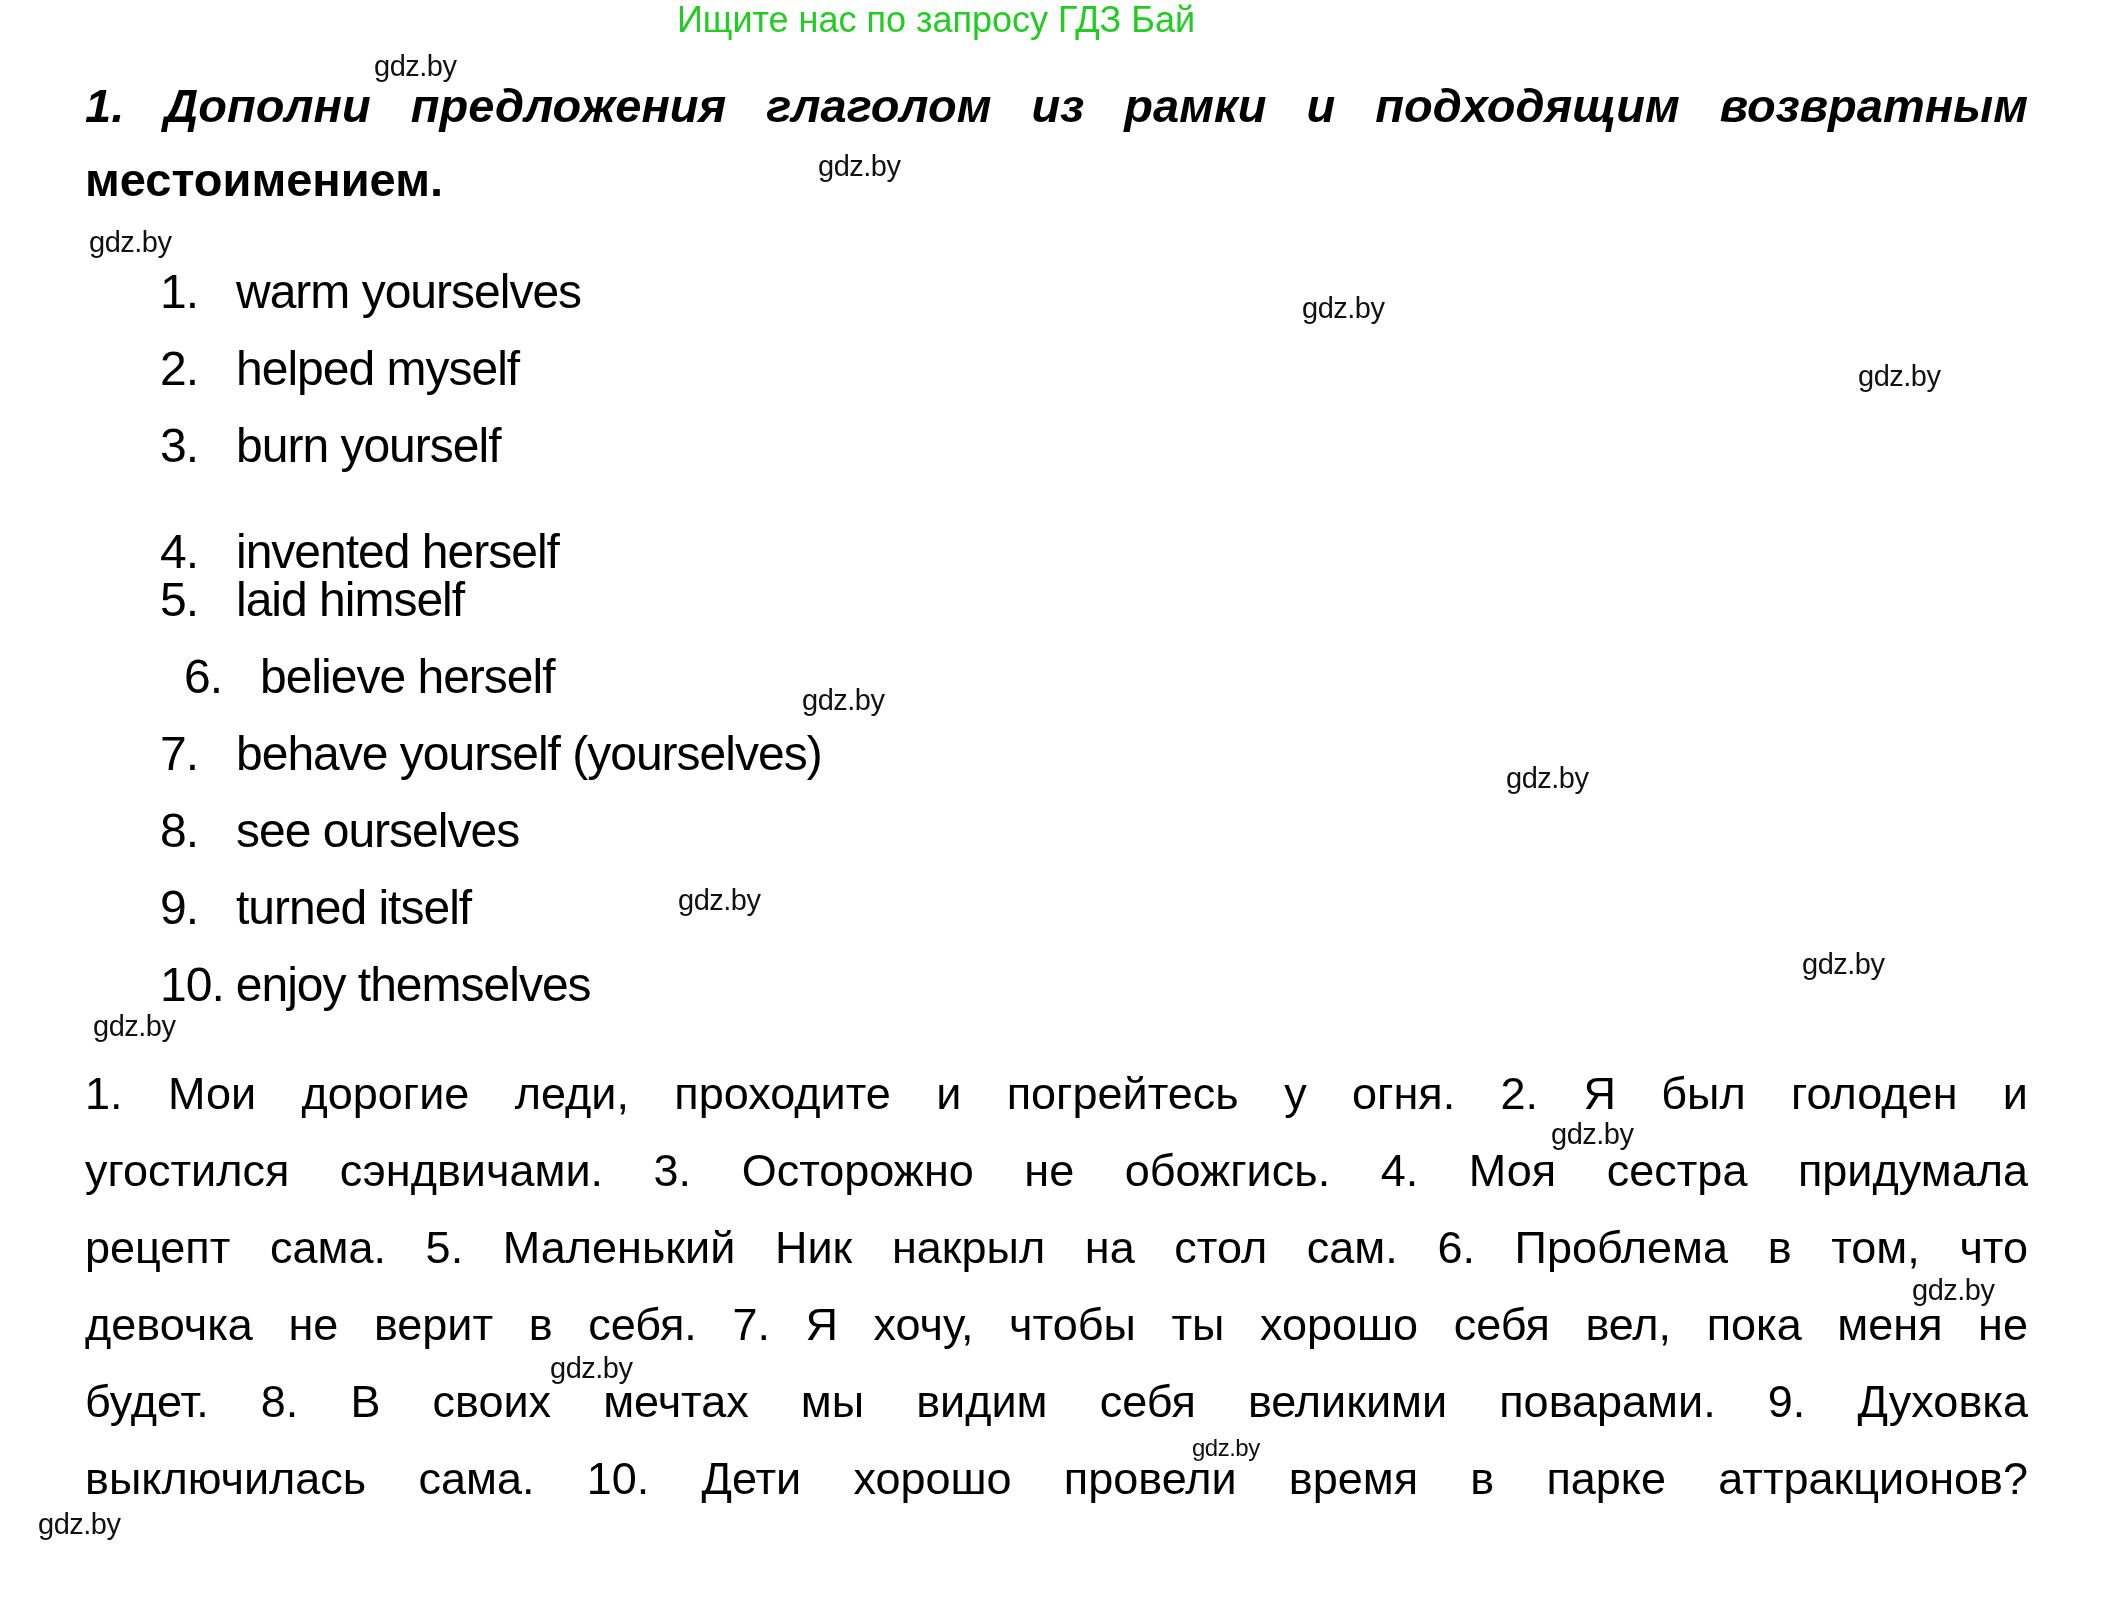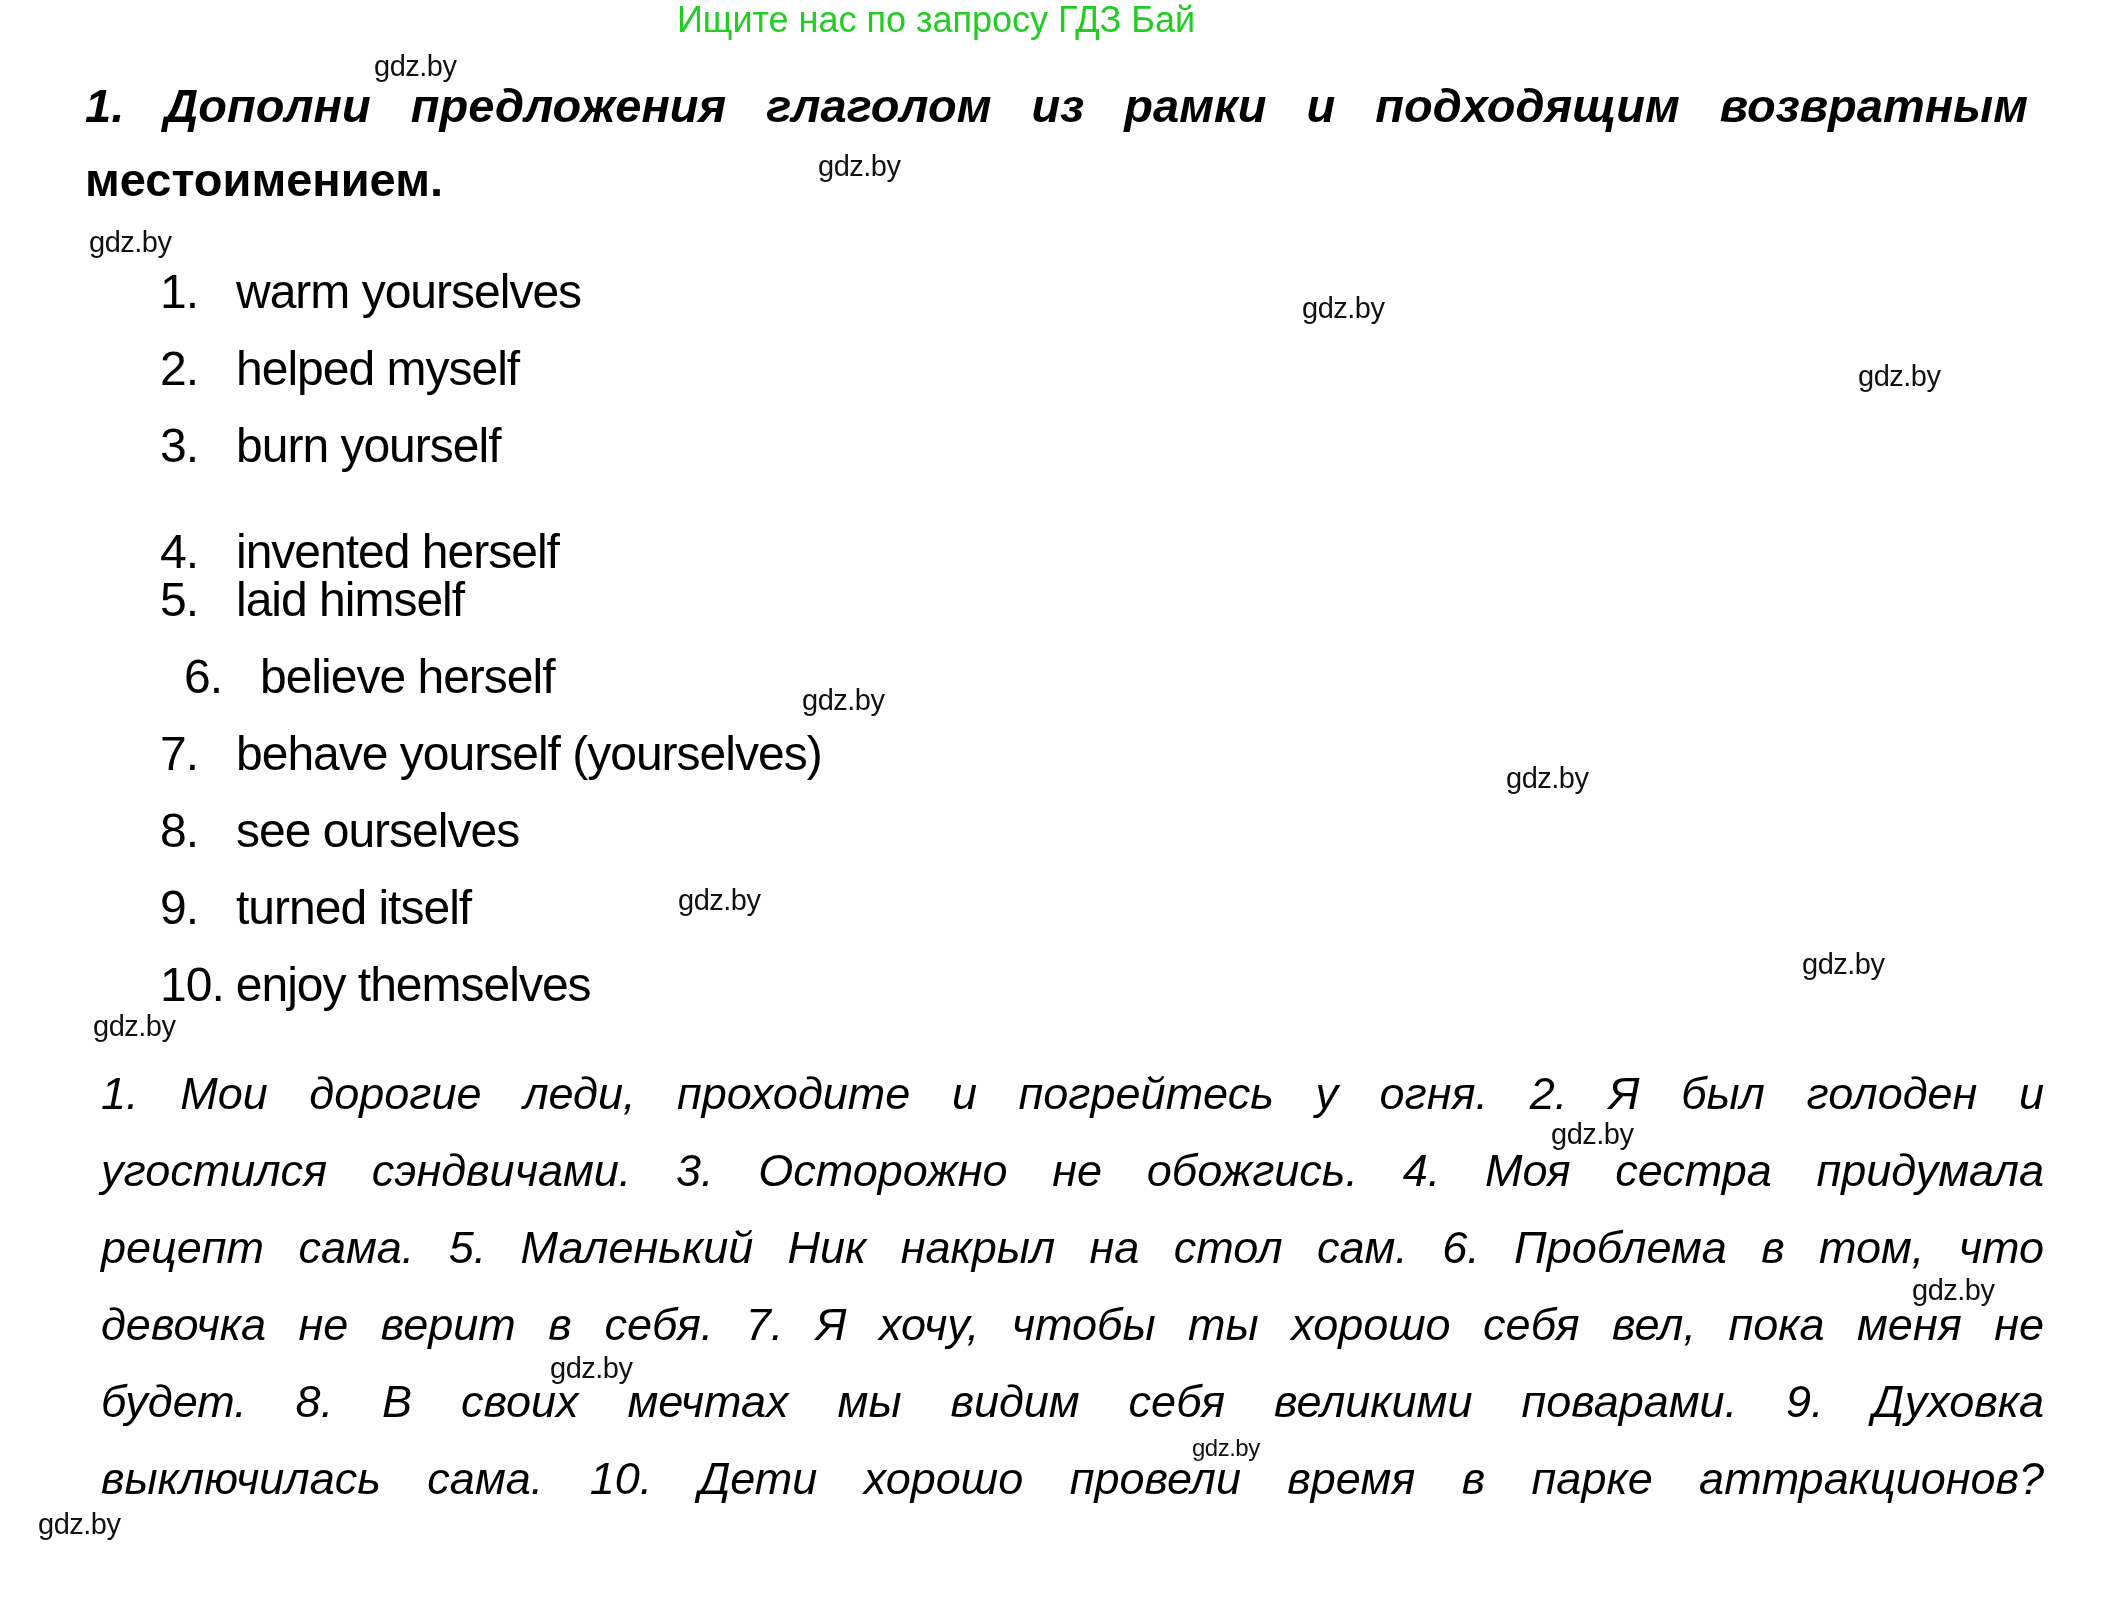--- a/index.html
+++ b/index.html
@@ -59,22 +59,21 @@
     display: inline-block;
     width: 76px;
   }
   .answer-item.wide .answer-num { width: auto; margin-right: 12px; }
 
   .translation {
     left: 85px; width: 1943px;
   }
   .tr-line {
     position: absolute;
-    left: 16px; width: 1943px;
-    font-style: italic;
+    left: 0; width: 1943px;
     font-size: 45px;
     line-height: 56px;
     white-space: nowrap;
     text-align: justify;
     text-align-last: justify;
   }
   .tr-line.last { text-align-last: justify; }
 
   .watermark {
     position: absolute;

